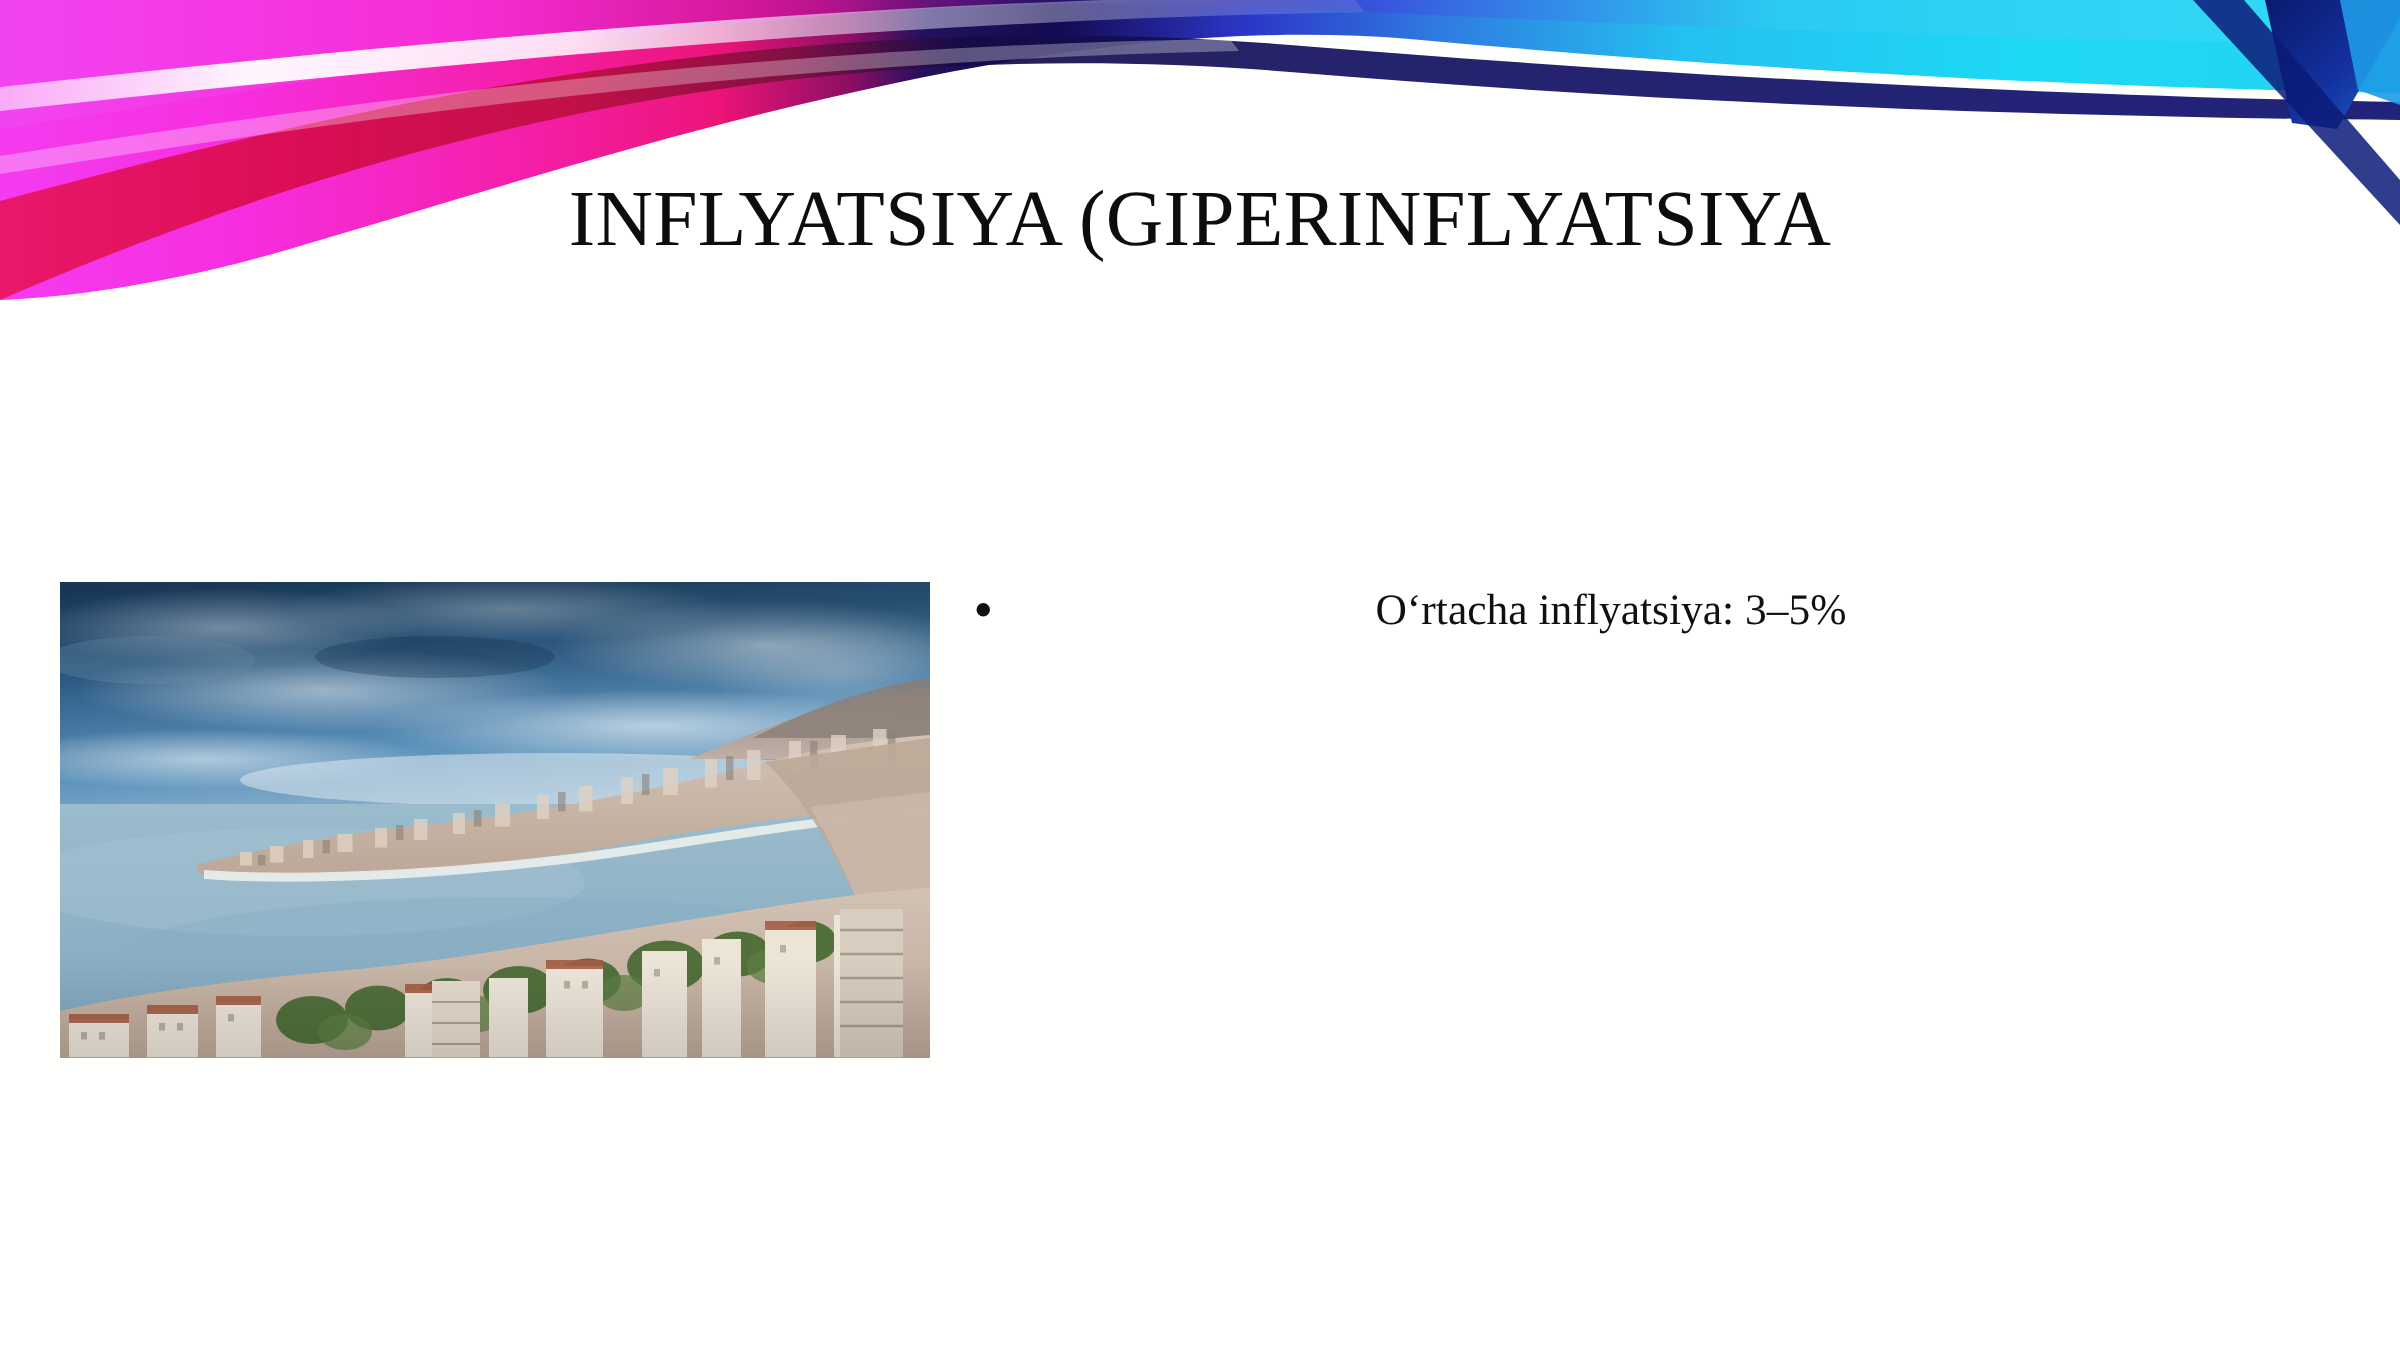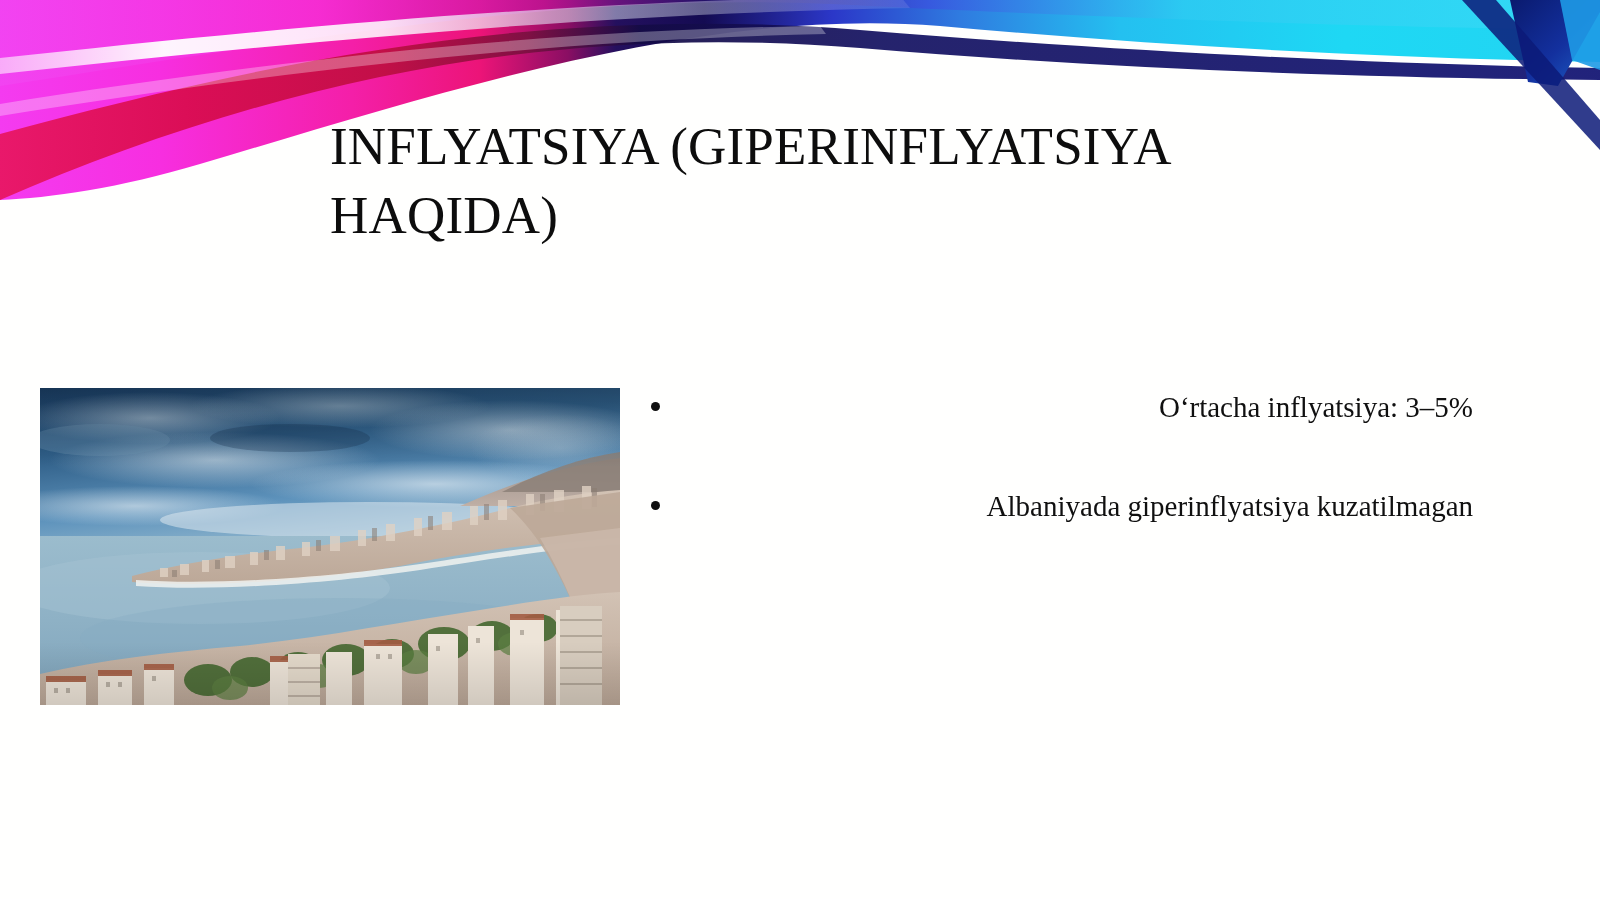--- a/index.html
+++ b/index.html
@@ -28,20 +28,21 @@
     pointer-events: none;
   }
   .deco-wrap svg { display: block; }
 
   
   #title {
     position: absolute;
     left: 330px;
     top: 112px;
     width: 940px;
+    text-align: center;
     font-size: 53px;
     line-height: 1.30;
     color: #0d0d0d;
     letter-spacing: 0.2px;
     font-weight: 400;
   }
 
   
   #photo {
     position: absolute;
@@ -81,21 +82,21 @@
     border-radius: 50%;
     background: #101010;
   }
   .bullet .txt { display: block; }
   
   .bullet .txt::after {
     content: "";
     display: inline-block;
     width: 100%;
   }
-  .bullet.nojust { text-align: right; }
+  .bullet.nojust { text-align: center; }
 </style>
 </head>
 <body>
 
 <div id="slide">
 
   <div class="deco-wrap">
     <svg width="1600" height="215" viewBox="0 0 1600 215" xmlns="http://www.w3.org/2000/svg">
       <defs>
         <linearGradient id="gMain" x1="0" y1="0" x2="1" y2="0">
@@ -176,21 +177,20 @@
 
       <path d="M1510,0 L1600,0 L1600,12 L1558,86 L1528,82 Z" fill="url(#gDarkDiag)"></path>
       <path d="M1462,0 L1496,0 L1600,120 L1600,150 Z" fill="#0C1A78" opacity="0.85"></path>
 
       <path d="M1560,0 L1600,0 L1600,70 L1572,60 Z" fill="#1E9AE6" opacity="0.9"></path>
     </svg>
   </div>
 
   <div id="title">
     <span>INFLYATSIYA (GIPERINFLYATSIYA</span><br>
-    <span>HAQIDA)</span>
   </div>
 
   <div id="photo">
     <svg width="580" height="317" viewBox="0 0 580 317" xmlns="http://www.w3.org/2000/svg">
       <defs>
         <linearGradient id="sky" x1="0" y1="0" x2="0.3" y2="1">
           <stop offset="0" stop-color="#1B3F66"></stop>
           <stop offset="0.35" stop-color="#2E5D86"></stop>
           <stop offset="0.70" stop-color="#5E93BC"></stop>
           <stop offset="1" stop-color="#9DBFD2"></stop>
@@ -361,21 +361,17 @@
   </div>
 
   <div id="body">
 
     <div class="bullet nojust">
       <span class="dot"></span>
       <span class="txt">O‘rtacha inflyatsiya: 3–5%</span>
     </div>
 
 
-    <div class="bullet nojust">
-      <span class="dot"></span>
-      <span class="txt">Albaniyada giperinflyatsiya kuzatilmagan</span>
-    </div>
 
 
   </div>
 
 </div>
 
 </body></html>

